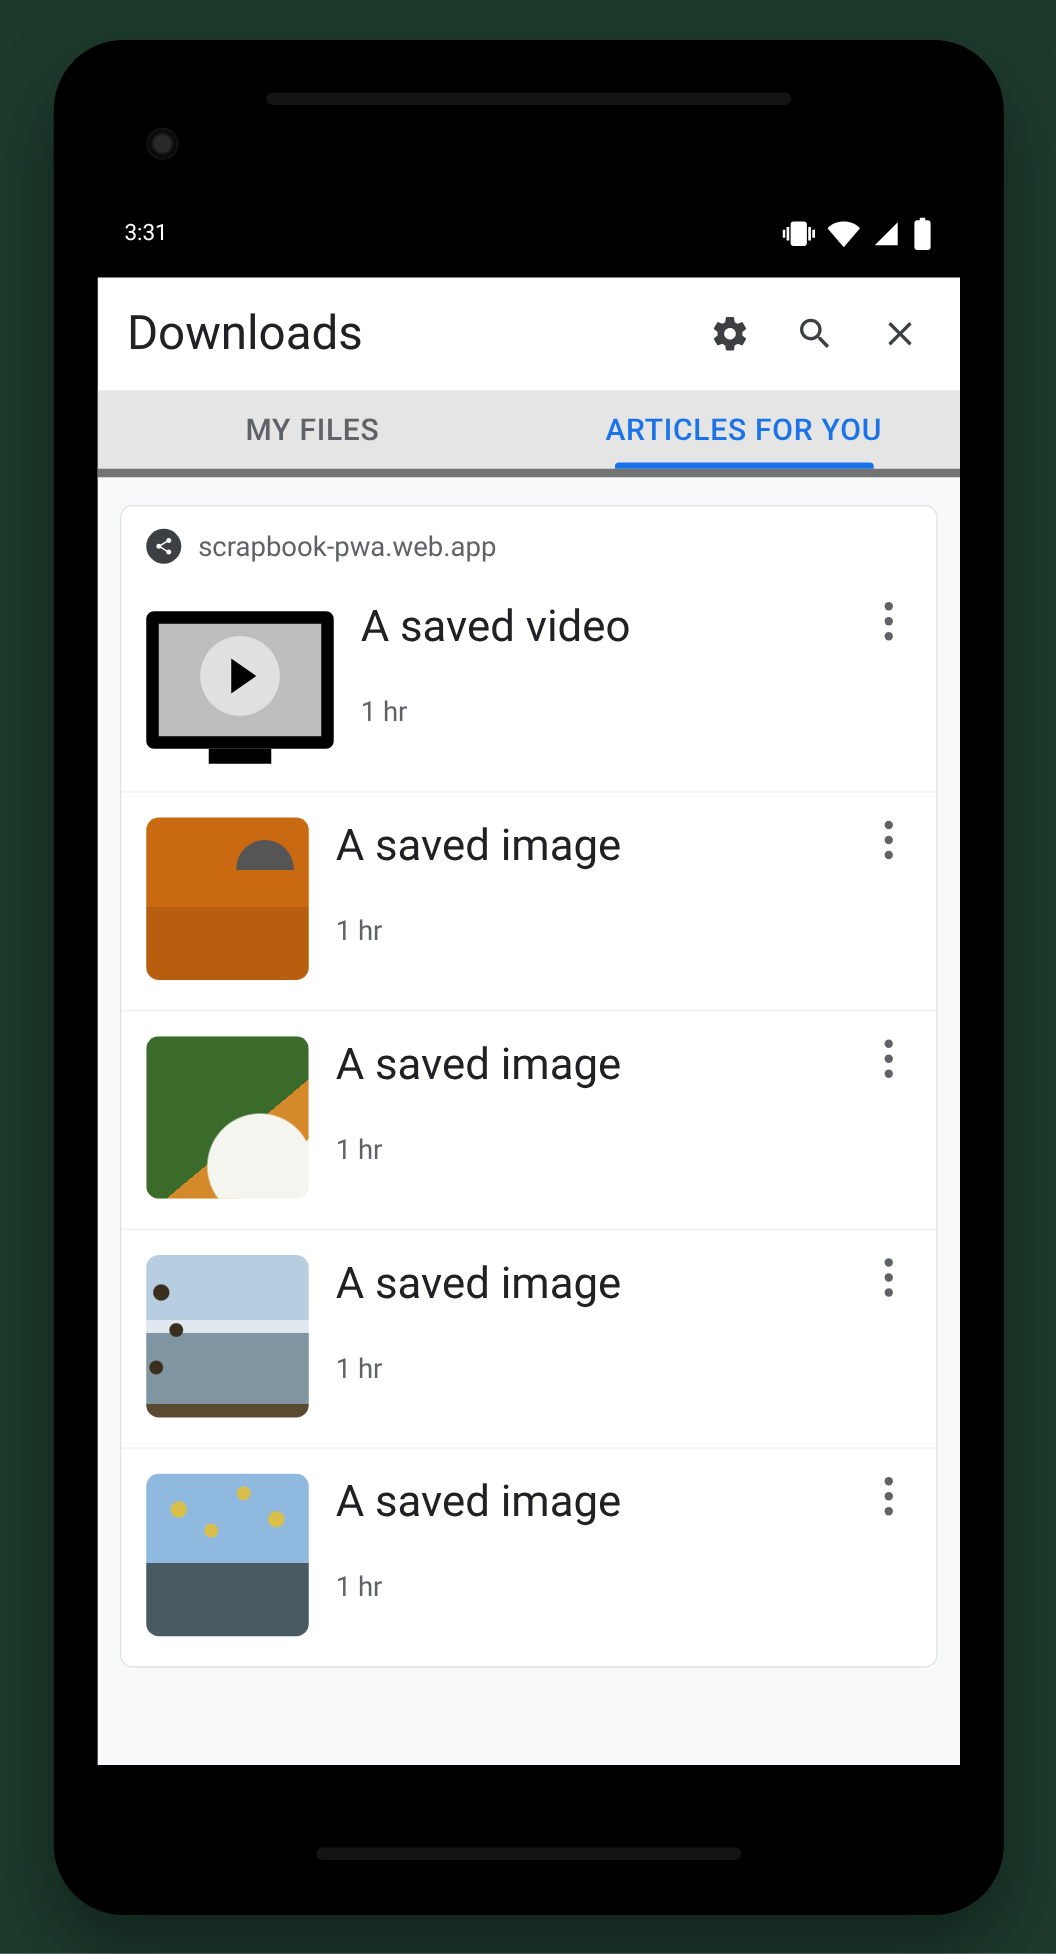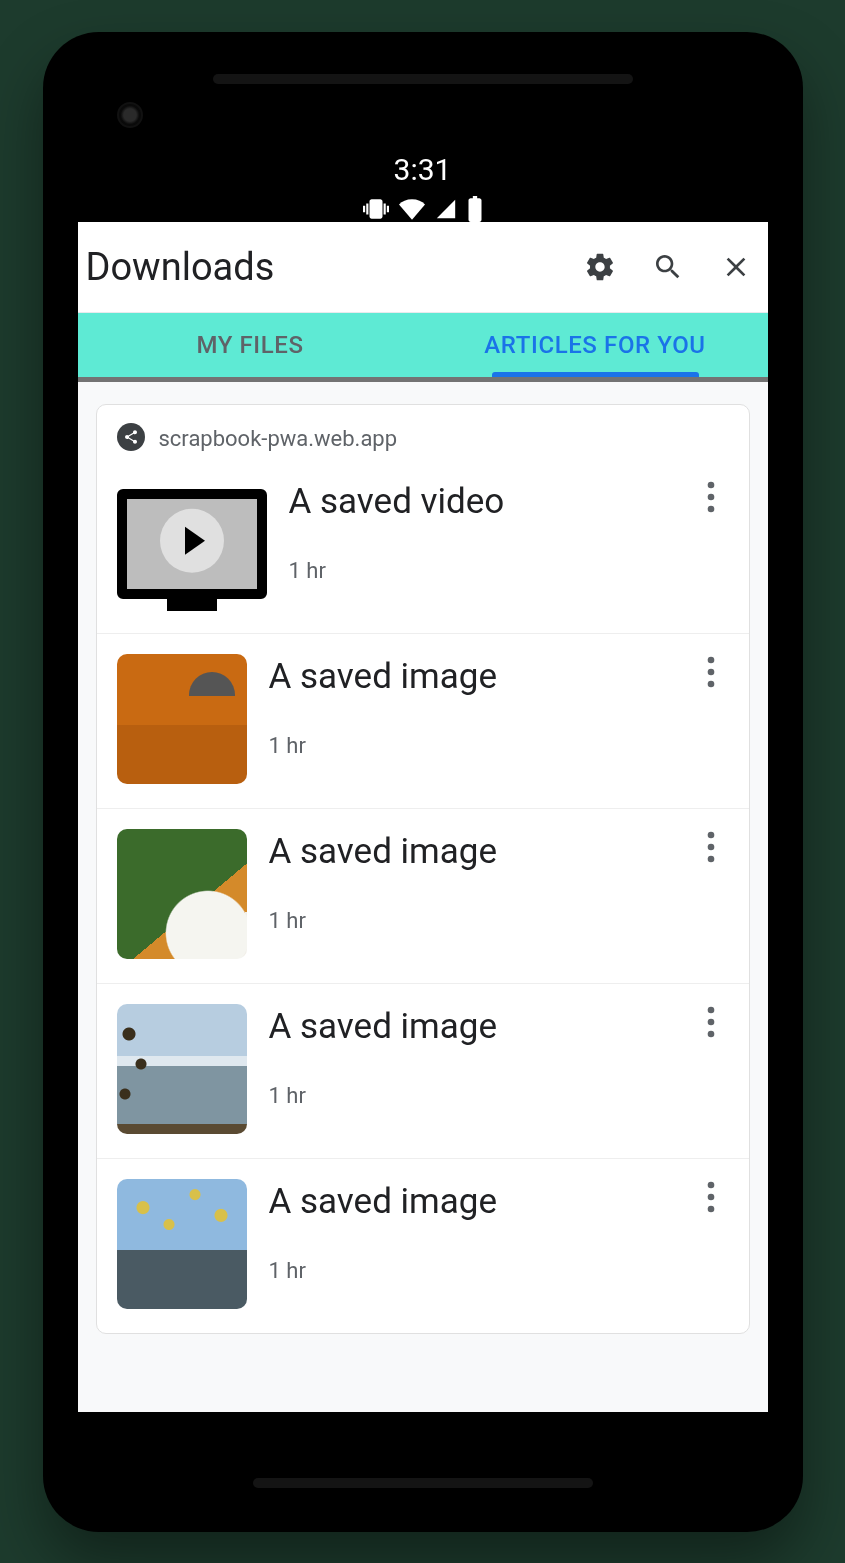--- a/index.html
+++ b/index.html
@@ -56,59 +56,58 @@
     flex-direction:column;
   }
   
   .status-bar {
     height:70px;
     background:#000;
     color:#fff;
     display:flex;
     align-items:center;
     padding:0 22px;
-    font-size:30px;
-    flex-direction:column;
+    font-size:18px;
   }
   .status-bar .spacer { flex:1; }
   .status-icons { display:flex; align-items:center; gap:10px; }
   .status-icons svg { fill:#fff; }
   
   .app {
     flex:1;
     background:#fff;
     display:flex;
     flex-direction:column;
     overflow:hidden;
   }
   .app-bar {
     height:90px;
     display:flex;
     align-items:center;
-    padding:0 8px;
+    padding:0 24px;
     gap:20px;
   }
   .app-bar-title {
     font-size:38px;
     color:#202124;
     flex:1;
     font-weight:400;
   }
   .icon-btn {
     width:48px; height:48px;
     display:flex; align-items:center; justify-content:center;
     cursor:pointer;
   }
   .icon-btn svg { fill:#3c4043; width:32px; height:32px; }
   .tabs {
     height:70px;
     display:flex;
     border-top:1px solid #e8eaed;
-    border-bottom:5px solid #737373;
-    background:#5eead4;
+    border-bottom:7px solid #737373;
+    background:#e5e5e5;
   }
   .tab {
     flex:1;
     display:flex;
     align-items:center;
     justify-content:center;
     font-size:24px;
     font-weight:500;
     letter-spacing:.6px;
     color:#5f6368;

